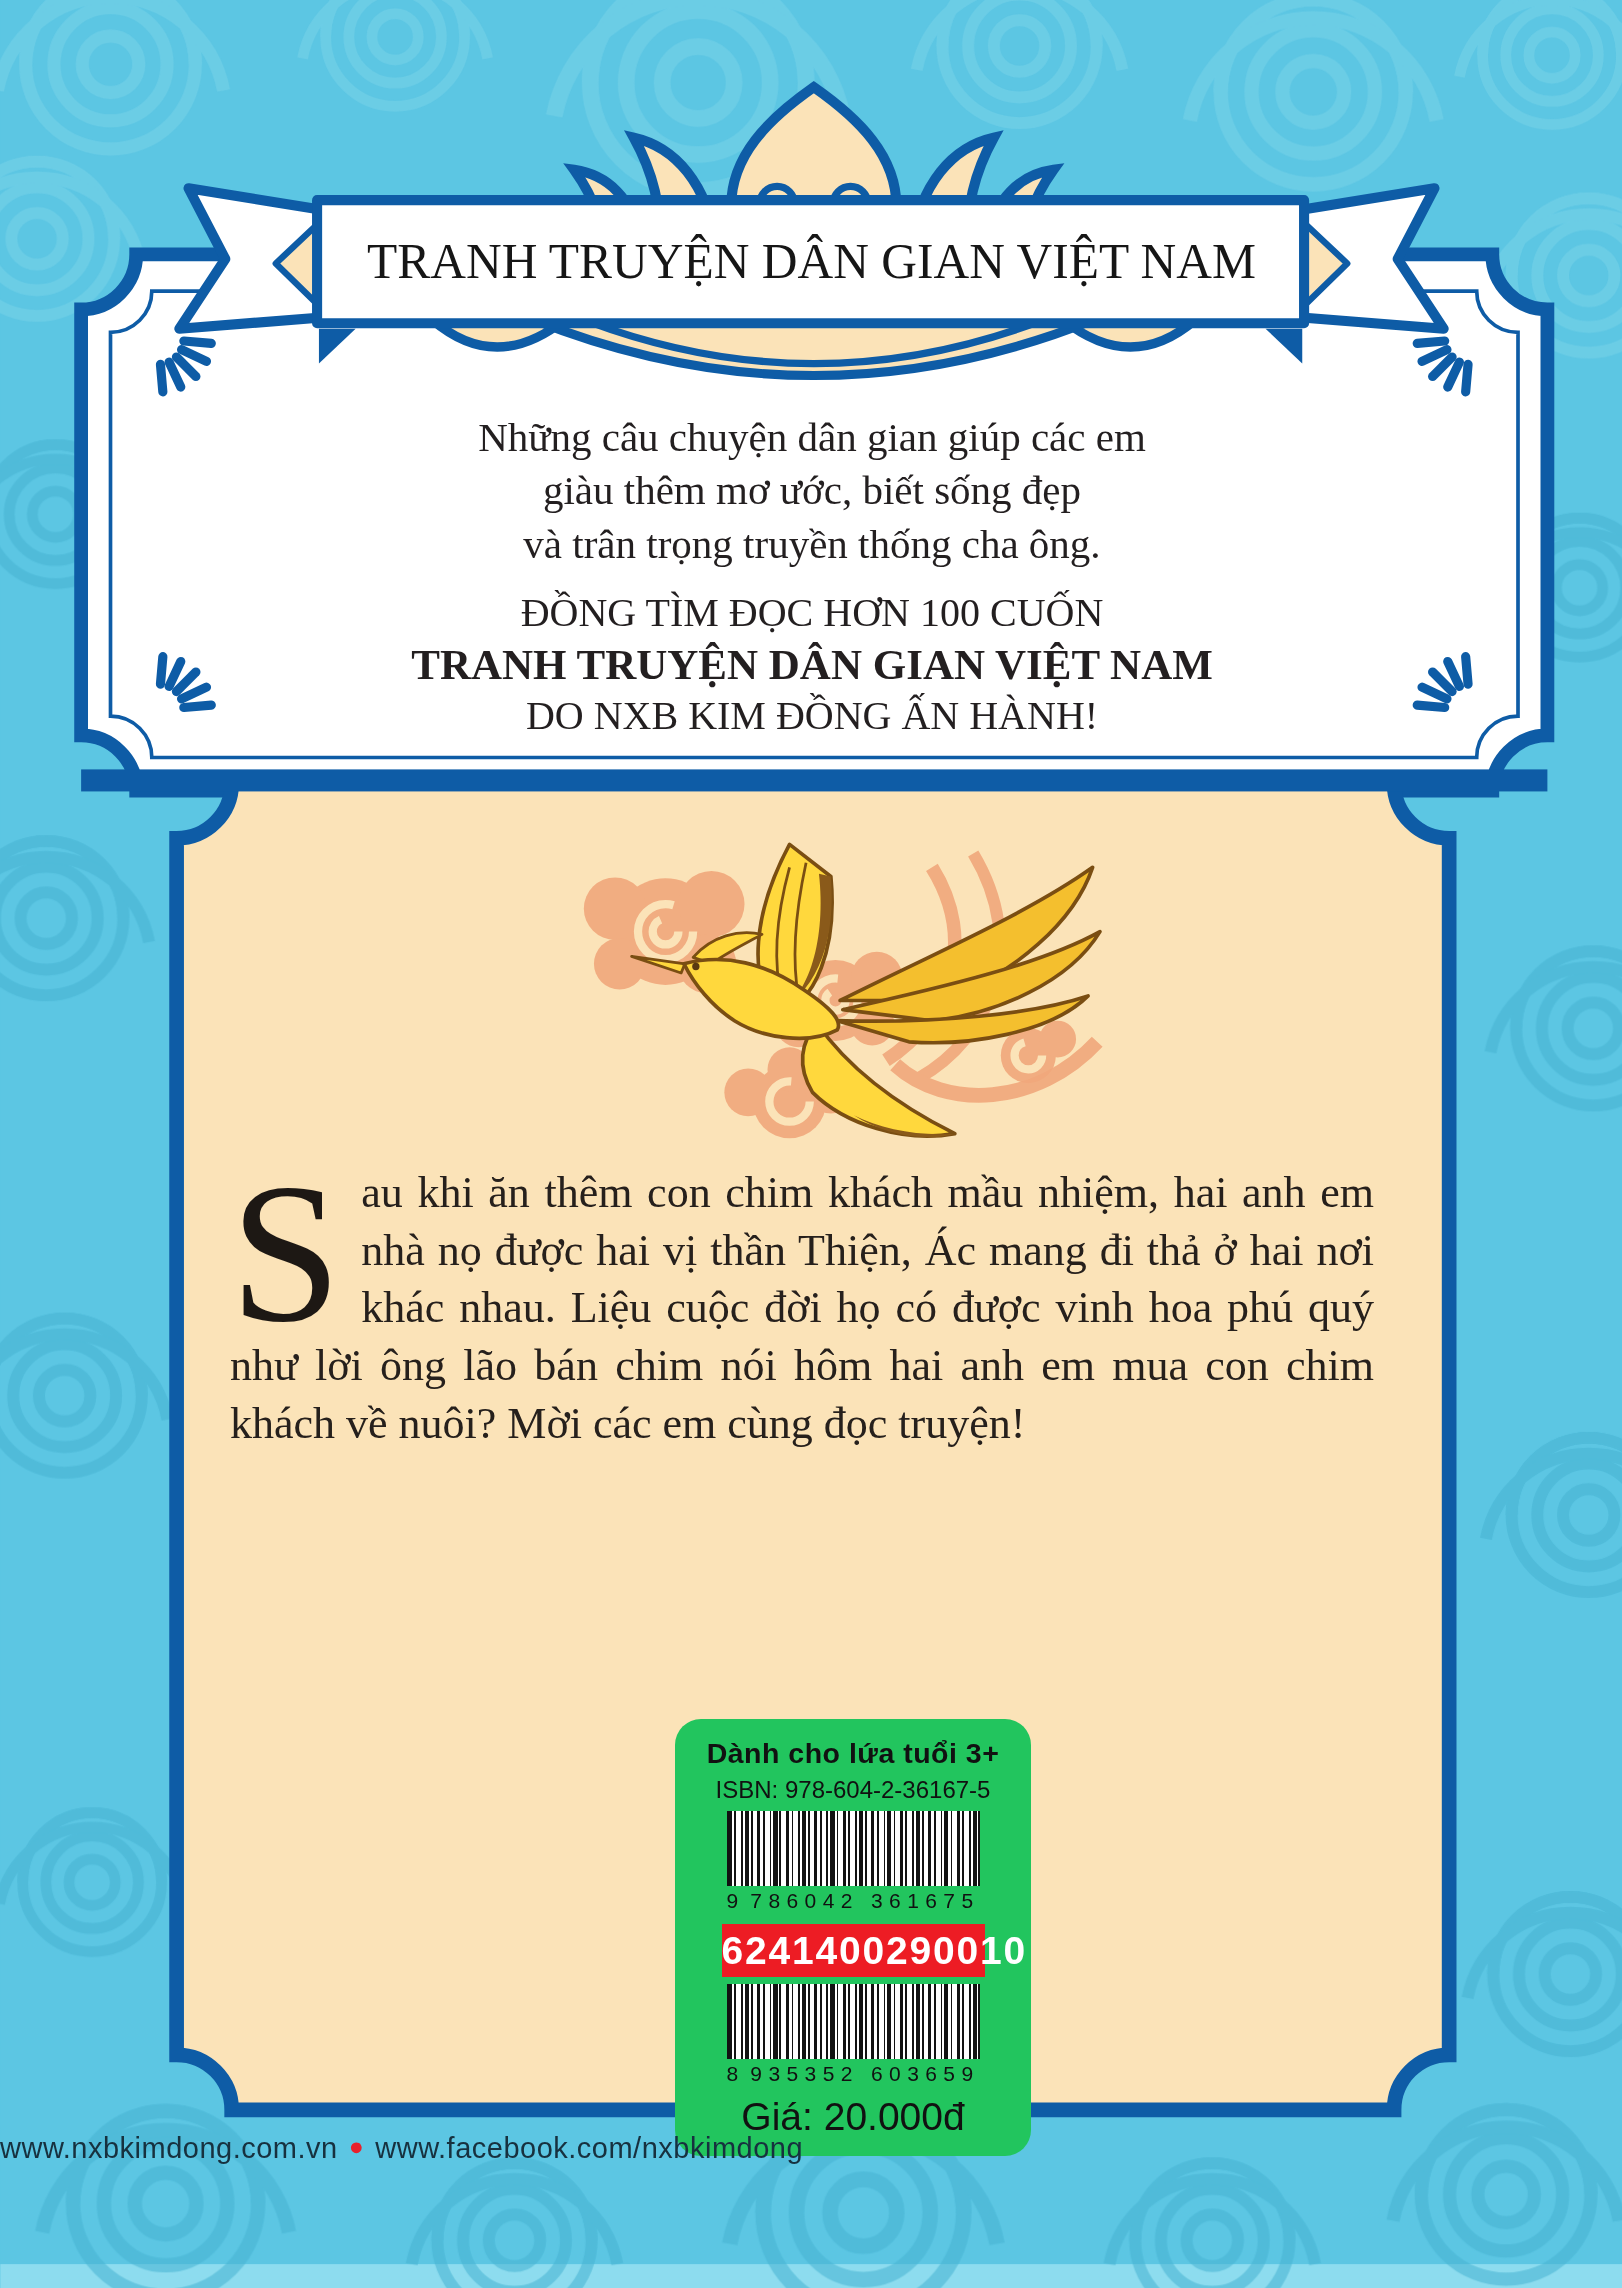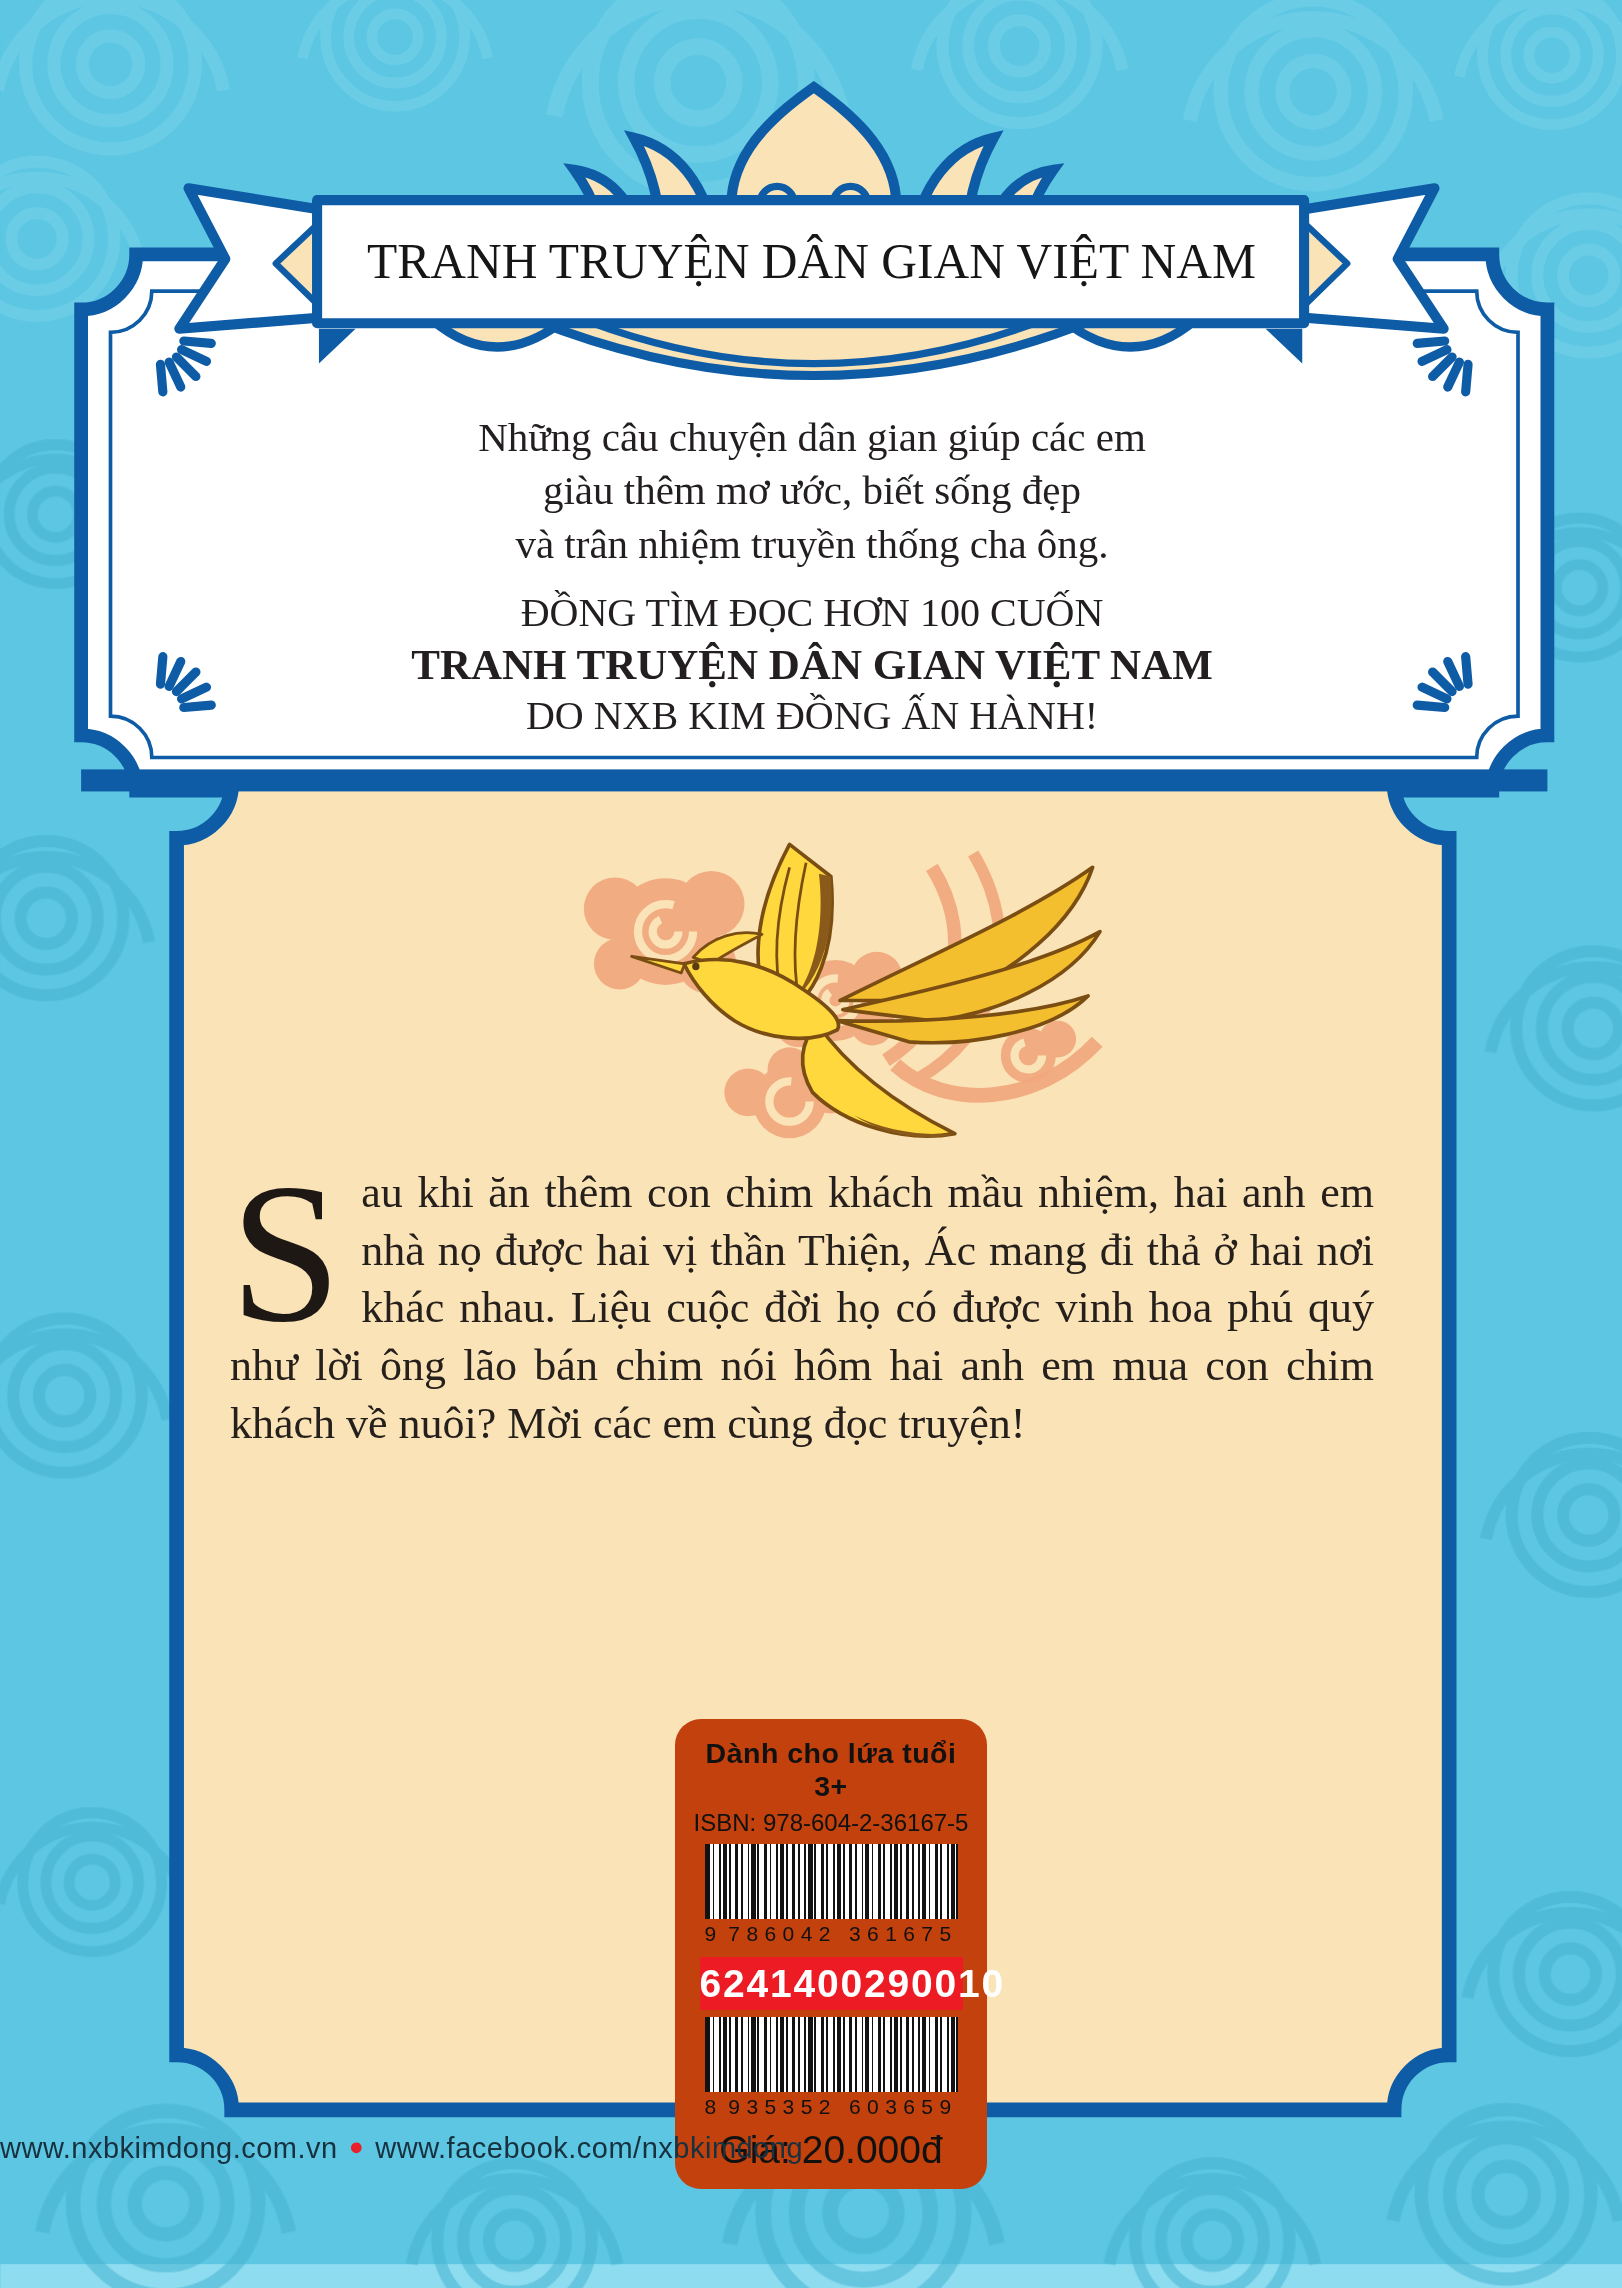--- a/index.html
+++ b/index.html
@@ -35,21 +35,21 @@
     left:230px; top:1164px; width:1144px;
     font-size:44px; line-height:1.31; color:#26201c; text-align:justify;
   }
   .dropcap{
     float:left; font-size:200px; line-height:.8;
     padding:9.2px 20px 0 0; color:#1d1814;
   }
 
   
   .sales{
-    left:675px; top:1719px; width:312px; background:#c2410c; border-radius:26px;
+    left:675px; top:1719px; width:356px; background:#22c55e; border-radius:26px;
     padding:18.4px 16.5px 16.5px 16.5px; text-align:center;
     font-family:"Liberation Sans", sans-serif; color:#111;
   }
   .age{ font-size:28.5px; font-weight:bold; letter-spacing:0.5px; }
   .isbn{ font-size:24px; margin-top:5.5px; }
   .barcode{ width:253px; margin:7.3px auto 0 auto; }
   .bars{
     height:75px; width:253px;
     border-left:2.8px solid #121212; border-right:2.8px solid #121212;
     background:repeating-linear-gradient(90deg,
@@ -175,21 +175,21 @@
       <polygon points="347,358 347,396 387,358" fill="#0e5ca6" stroke="none"></polygon>
       <polygon points="1418,358 1418,396 1378,358" fill="#0e5ca6" stroke="none"></polygon>
     </g>
   </svg>
 
   <div class="abs banner-title">TRANH TRUYỆN DÂN GIAN VIỆT NAM</div>
 
   <div class="abs intro">
     <div>Những câu chuyện dân gian giúp các em</div>
     <div>giàu thêm mơ ước, biết sống đẹp</div>
-    <div>và trân nhiệm truyền thống cha ông.</div>
+    <div>và trân trọng truyền thống cha ông.</div>
   </div>
 
   <div class="abs promo">
     <div>ĐỒNG TÌM ĐỌC HƠN 100 CUỐN</div>
     <div class="bold">TRANH TRUYỆN DÂN GIAN VIỆT NAM</div>
     <div>DO NXB KIM ĐỒNG ẤN HÀNH!</div>
   </div>
 
   <svg class="abs" style="left:514px;top:826px" width="597" height="349" viewBox="0 0 650 380">
     <g>

